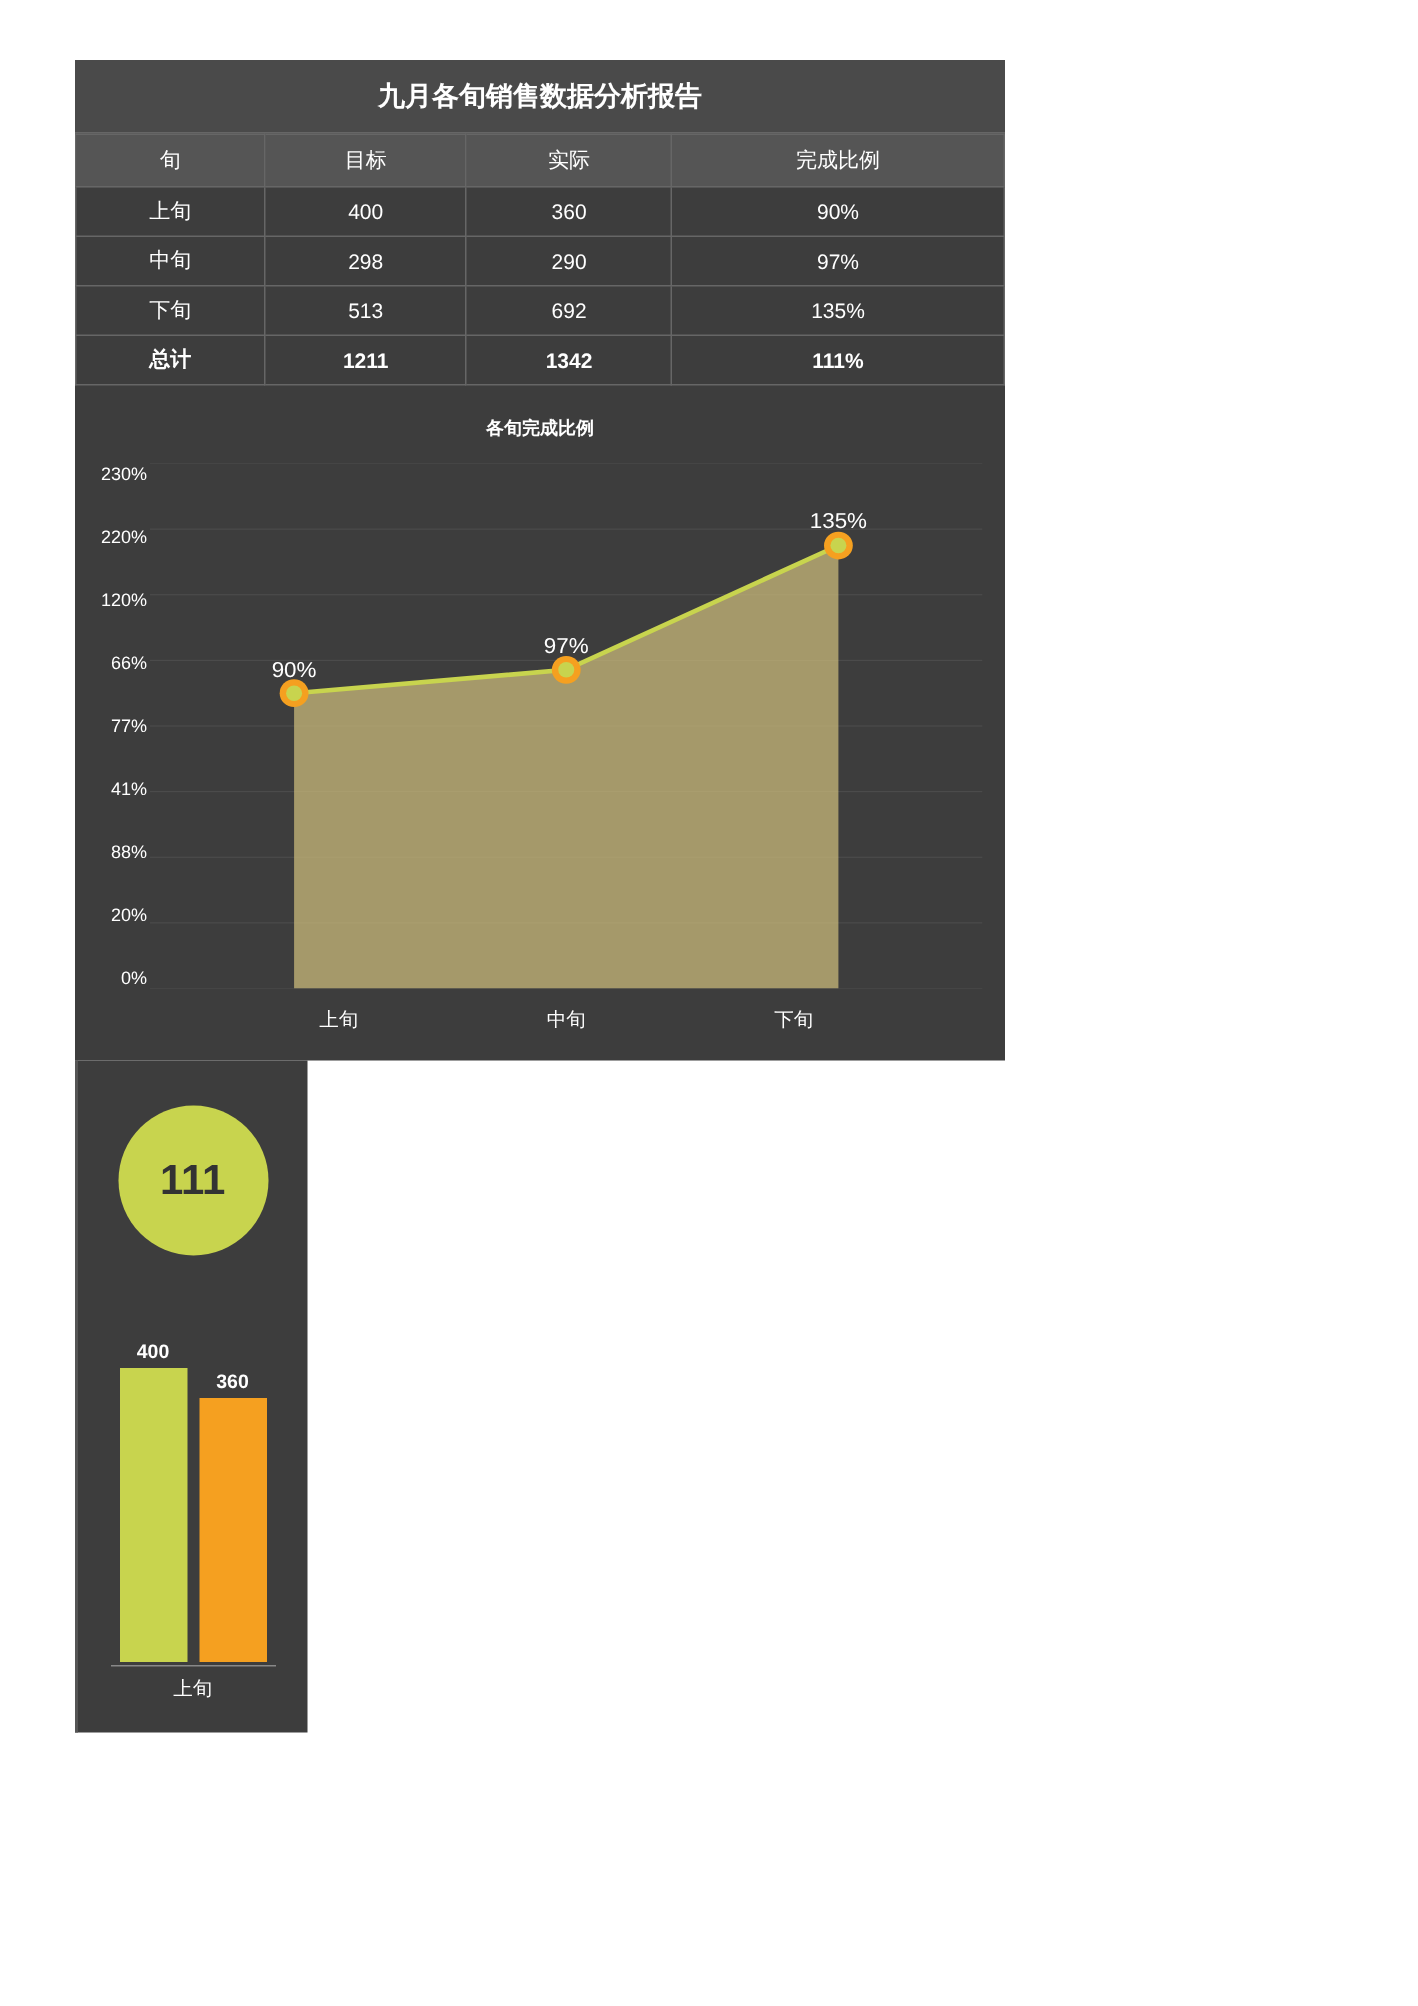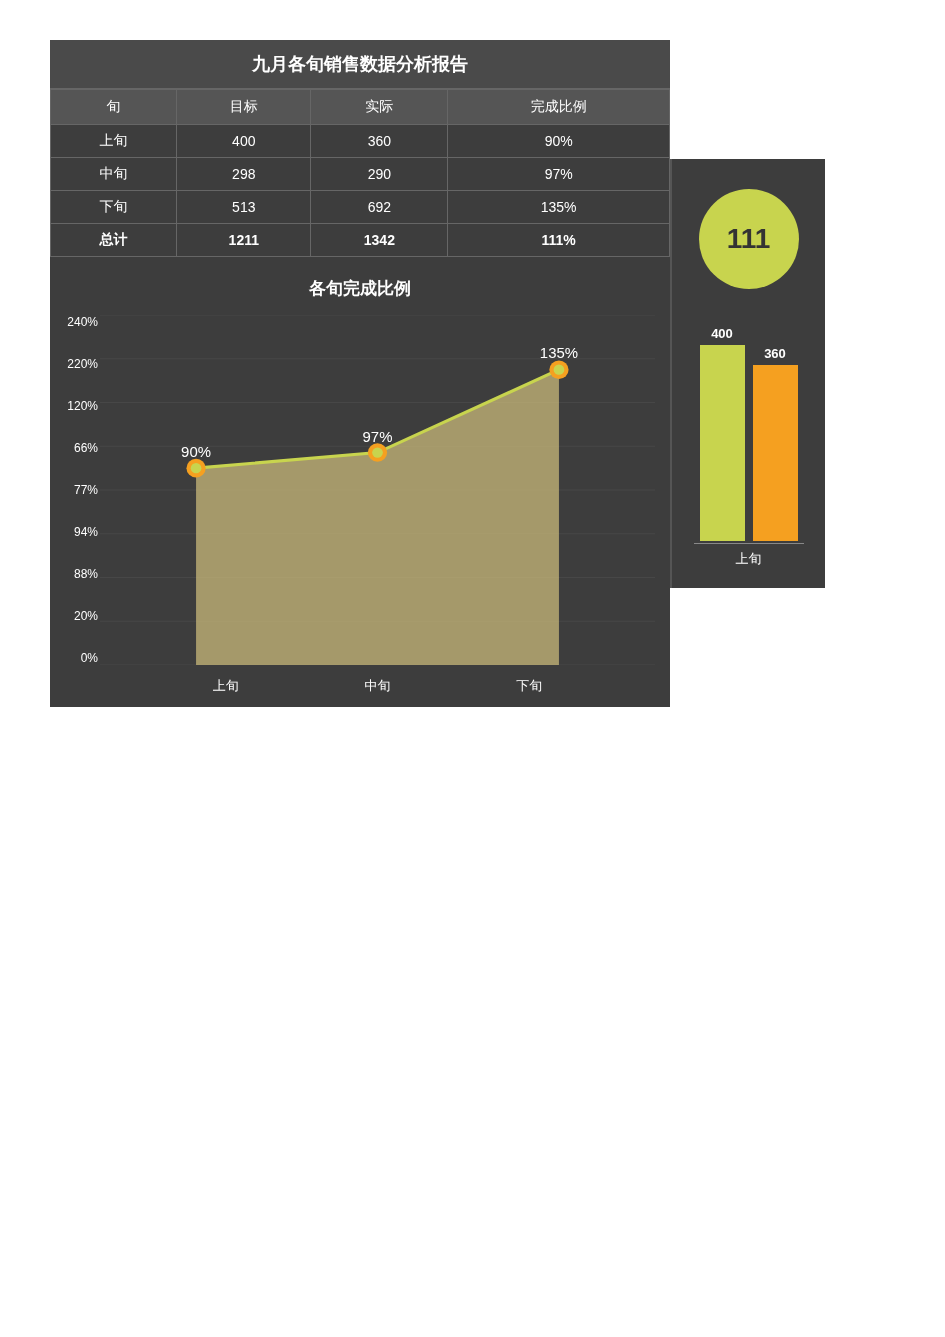--- a/index.html
+++ b/index.html
@@ -15,40 +15,40 @@
       min-height: 1337px;
       background: #ffffff;
       display: flex;
       justify-content: flex-start;
       align-items: flex-start;
       padding: 40px 50px;
     }
 
     .main-panel {
       display: flex;
+      flex-direction: column;
       gap: 0;
       width: 100%;
-      align-items: center;
     }
 
     .left-section {
       background: #3d3d3d;
       width: 620px;
       flex-shrink: 0;
     }
 
     .right-section {
       background: #3d3d3d;
       width: 155px;
       flex-shrink: 0;
       display: flex;
       flex-direction: column;
       align-items: center;
       padding: 20px 0;
-      gap: 19px;
+      gap: 38px;
       border-left: 2px solid #555;
     }
 
     
     .report-title {
       background: #4a4a4a;
       color: #ffffff;
       text-align: center;
       padding: 12px 0;
       font-size: 18px;
@@ -87,21 +87,21 @@
     
     .chart-container {
       padding: 20px 15px 30px 50px;
       position: relative;
       height: 450px;
     }
 
     .chart-title {
       color: #ffffff;
       text-align: center;
-      font-size: 17px;
+      font-size: 12px;
       font-weight: bold;
       margin-bottom: 15px;
       margin-left: -35px;
     }
 
     .chart-area {
       position: relative;
       width: 100%;
       height: 380px;
     }
@@ -282,26 +282,26 @@
               <td>111%</td>
             </tr>
           </tbody>
       </table>
 
       <div class="chart-container">
         <div class="chart-title">各旬完成比例</div>
         <div class="chart-area">
 
           <div class="y-axis-labels">
-            <span class="y-label">240%</span>
+            <span class="y-label">230%</span>
             <span class="y-label">220%</span>
             <span class="y-label">120%</span>
             <span class="y-label">66%</span>
             <span class="y-label">77%</span>
-            <span class="y-label">94%</span>
+            <span class="y-label">41%</span>
             <span class="y-label">88%</span>
             <span class="y-label">20%</span>
             <span class="y-label">0%</span>
           </div>
 
           <div class="chart-inner">
             <svg class="chart-svg" viewBox="0 0 520 340" preserveAspectRatio="none">
 
               <line x1="0" y1="0" x2="520" y2="0" stroke="#666" stroke-width="0.5" opacity="0.5"></line>
               <line x1="0" y1="42.5" x2="520" y2="42.5" stroke="#666" stroke-width="0.5" opacity="0.5"></line>

